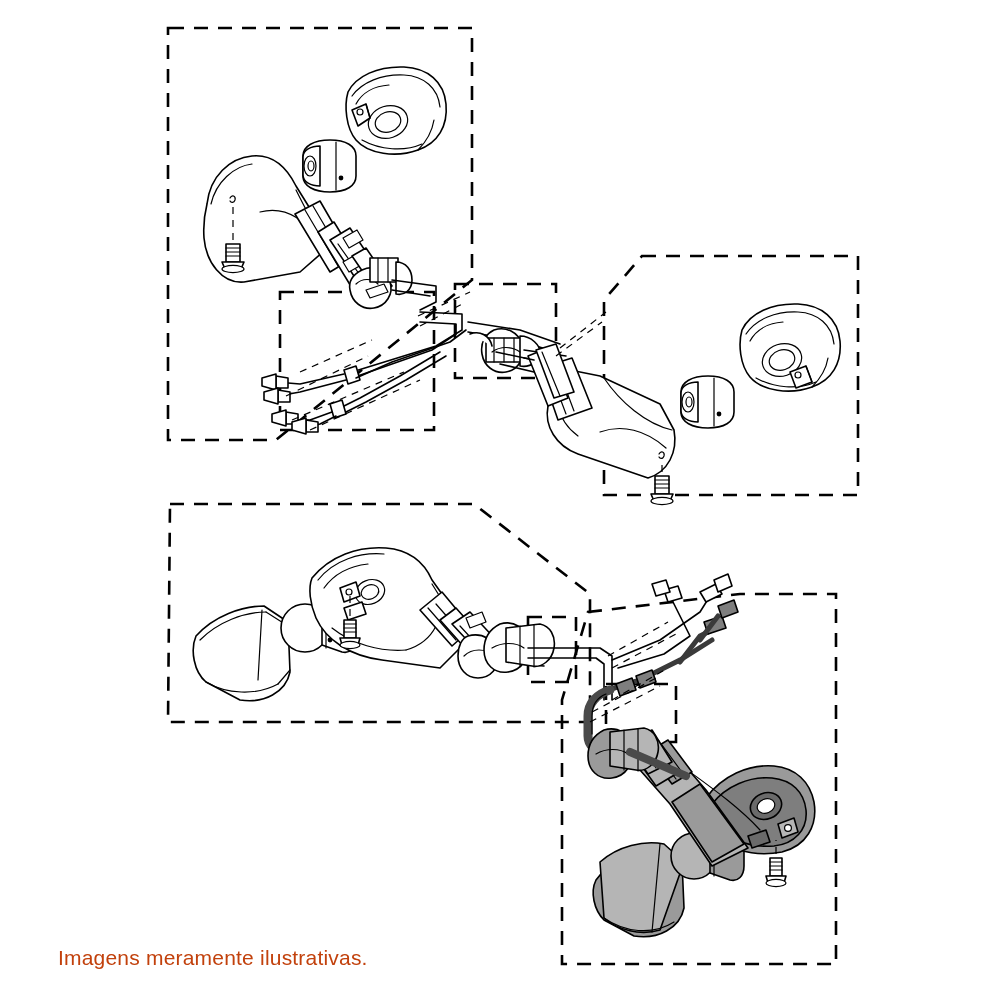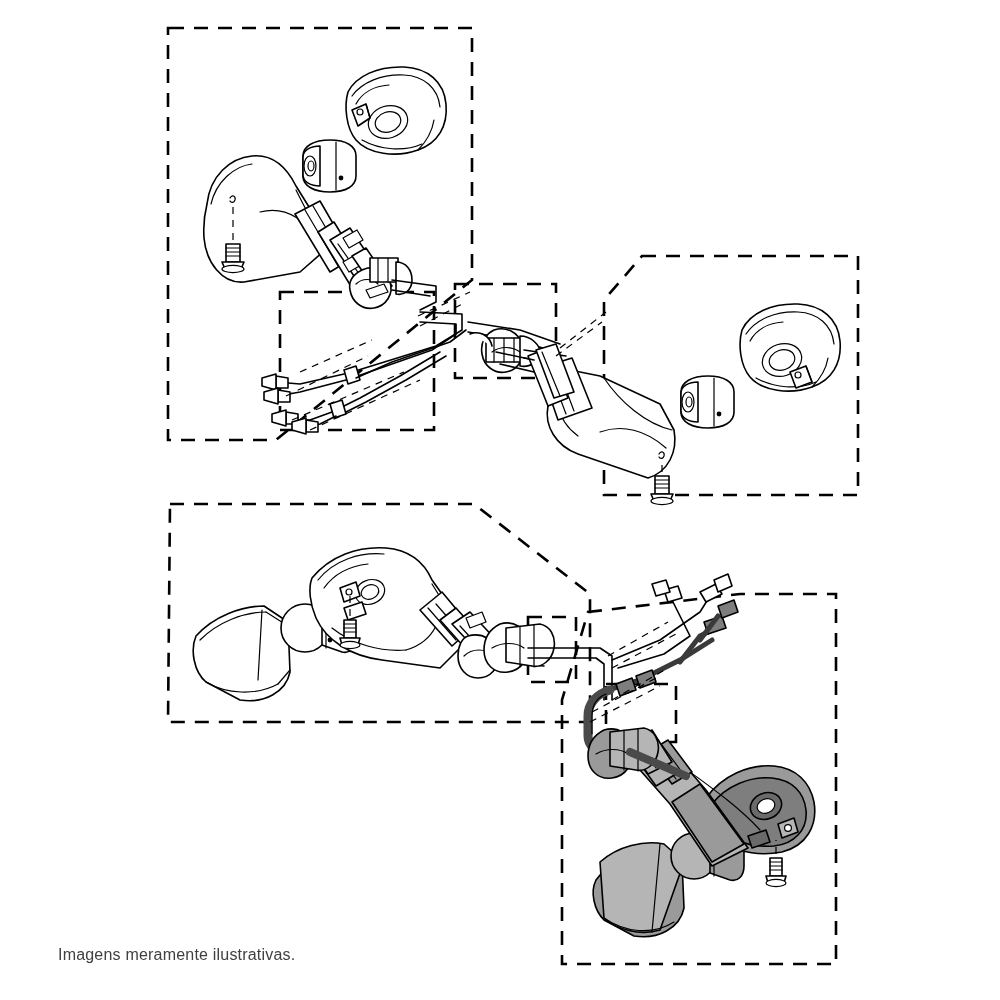--- a/index.html
+++ b/index.html
@@ -1,21 +1,21 @@
 <!DOCTYPE html>
 <html><head>
 <meta charset="utf-8">
 <title>Parts Diagram</title>
 <style>
   html,body{margin:0;padding:0;background:#ffffff;}
   body{width:1000px;height:1000px;overflow:hidden;
        font-family:"Liberation Sans","DejaVu Sans",sans-serif;}
   #stage{position:relative;width:1000px;height:1000px;background:#ffffff;}
   #diagram{position:absolute;left:0;top:0;width:1000px;height:1000px;}
-  .wm{position:absolute;left:58px;top:946px;font-size:16px;color:#404040;
+  .wm{position:absolute;left:58px;top:946px;font-size:21px;color:#c2410c;
       letter-spacing:.2px;white-space:nowrap;font-weight:400;}
 </style>
 </head>
 <body>
 
 <div id="stage">
 
   <svg id="diagram" viewBox="0 0 1000 1000">
     <defs>
       <style>

